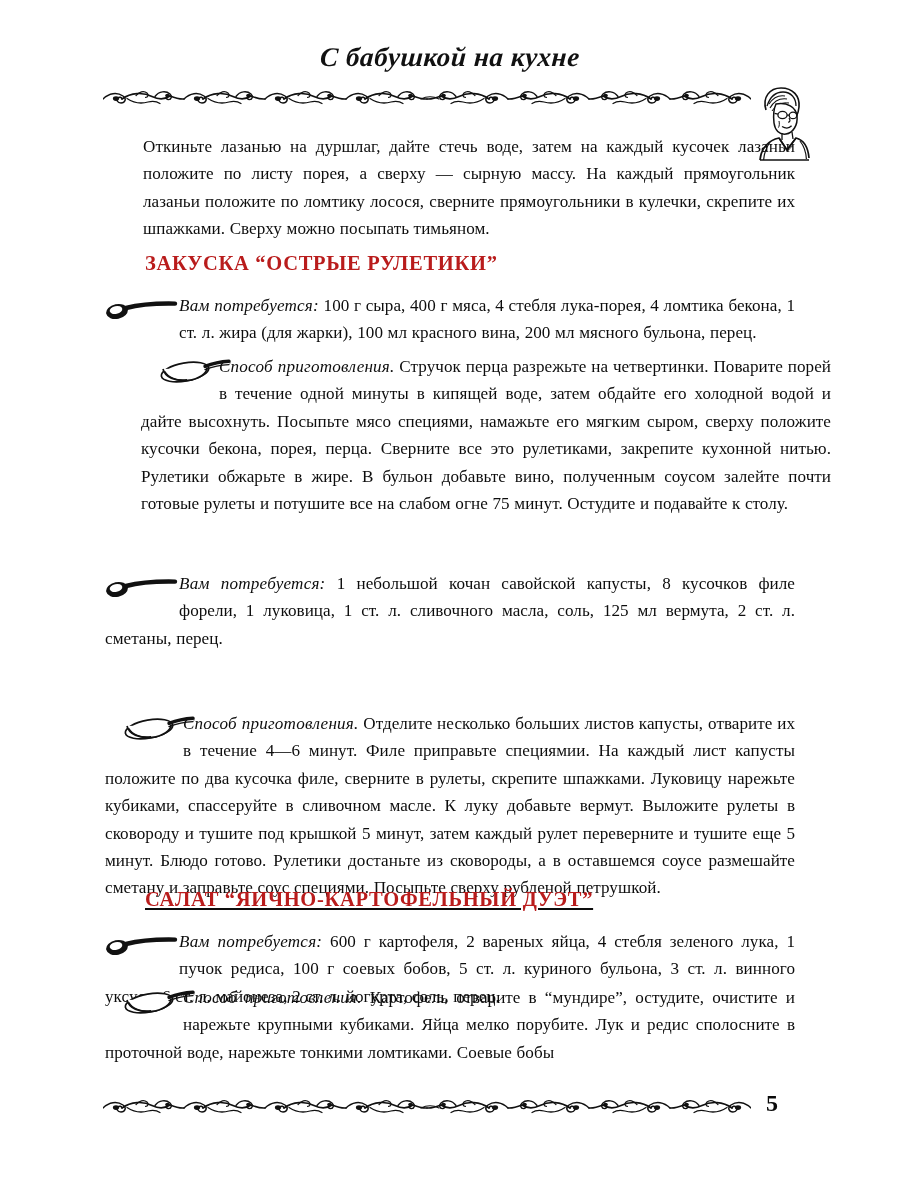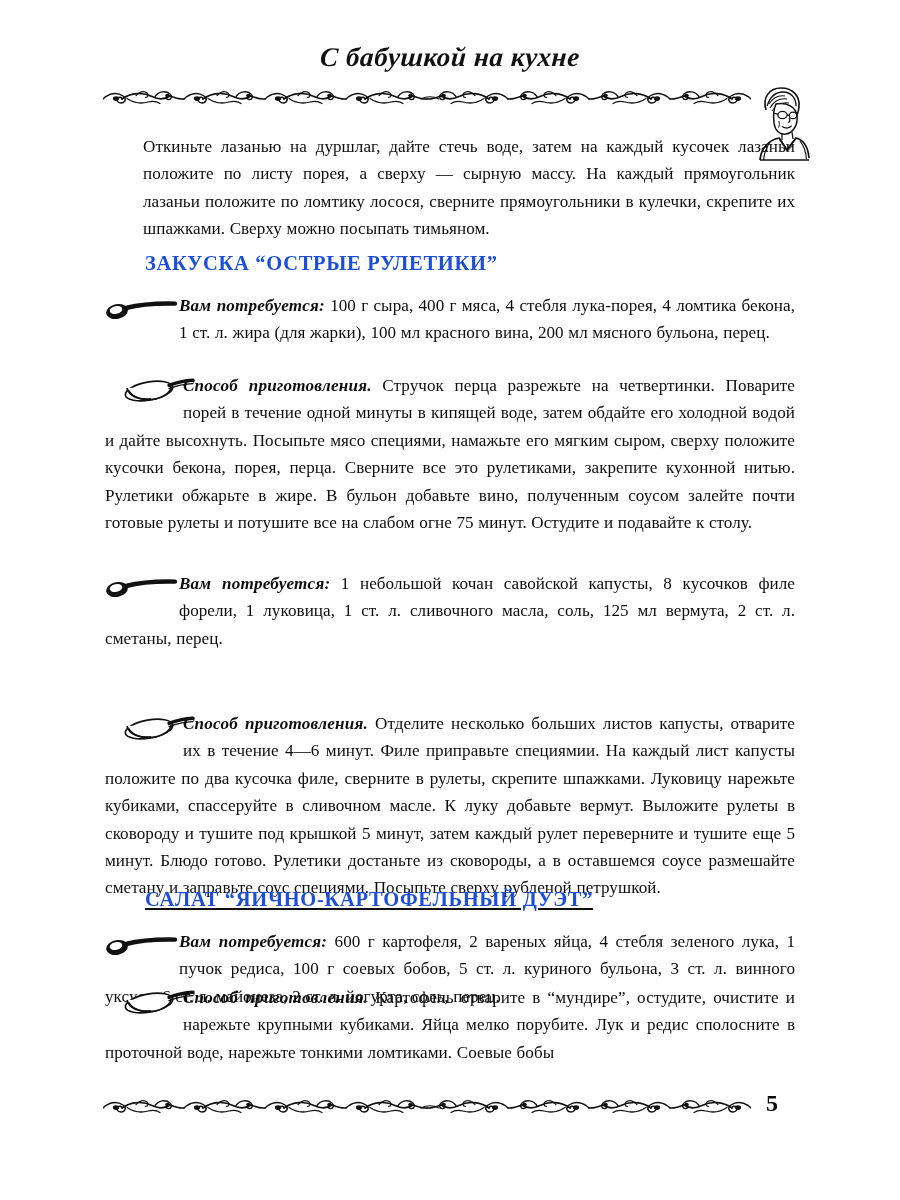--- a/index.html
+++ b/index.html
@@ -73,29 +73,29 @@
   }
   p.body.first { text-indent: 0; margin-left: 38px; }
 
   h2.recipe-title {
     margin: 0;
     font-size: 20.5px;
     font-weight: bold;
     letter-spacing: 0.7px;
     padding-left: 40px;
     line-height: 26px;
-    color: #1d4ed8;
+    color: #b91c1c;
     white-space: nowrap;
   }
 
   .para-block {
     position: relative;
   }
   .lead {
-    font-weight: bold;
+    font-weight: normal;
     font-style: italic;
     letter-spacing: 0.2px;
   }
   
   .icon-wrap {
     float: left;
     width: 72px;
     height: 54px;
     shape-outside: inset(0);
     margin-right: 2px;
@@ -225,21 +225,21 @@
         <svg viewBox="0 0 76 26" width="76" height="26" aria-hidden="true">
           <ellipse cx="12" cy="15.5" rx="11" ry="7.4" fill="#111" transform="rotate(-12 12 15.5)"></ellipse>
           <ellipse cx="11" cy="14" rx="6.4" ry="3.9" fill="#ffffff" transform="rotate(-12 11 14)"></ellipse>
           <path d="M21,12 C34,8.6 50,7.2 70,7.6" stroke="#111" stroke-width="4.4" stroke-linecap="round" fill="none"></path>
         </svg>
       </span>
       <p class="body"><span class="lead">Вам потребуется:</span> <span>100 г сыра, 400 г мяса, 4 стебля лука-порея, 4 ломтика бекона, 1 ст. л. жира (для жарки), 100 мл красного вина, 200 мл мясного бульона, перец.</span></p>
     </div>
   </div>
 
-  <div class="col" style="top:372px;">
+  <div class="col" style="top:353px;margin-left:36px;">
     <div class="para-block">
       <span class="icon-wrap pan"></span>
       <span class="icon-pan">
         <svg viewBox="0 0 72 34" width="72" height="34" aria-hidden="true">
           <ellipse cx="26" cy="17" rx="24" ry="9" fill="#ffffff" stroke="#111" stroke-width="1.7" transform="rotate(-10 26 17)"></ellipse>
           <path d="M4,14 C6,22 16,27 29,25.4 C40,24 48,18.6 48,12.4" fill="#ffffff" stroke="#111" stroke-width="1.7"></path>
           <path d="M6,16.5 C9,22.6 18,26 28,24.6" fill="none" stroke="#111" stroke-width="1.2"></path>
           <path d="M46,11.4 C54,8.2 62,6.6 70,6.2" stroke="#111" stroke-width="3.4" stroke-linecap="round" fill="none"></path>
           <path d="M46,14.6 C54,11.6 62,10 70,9.6" stroke="#111" stroke-width="1.4" stroke-linecap="round" fill="none"></path>
         </svg>

